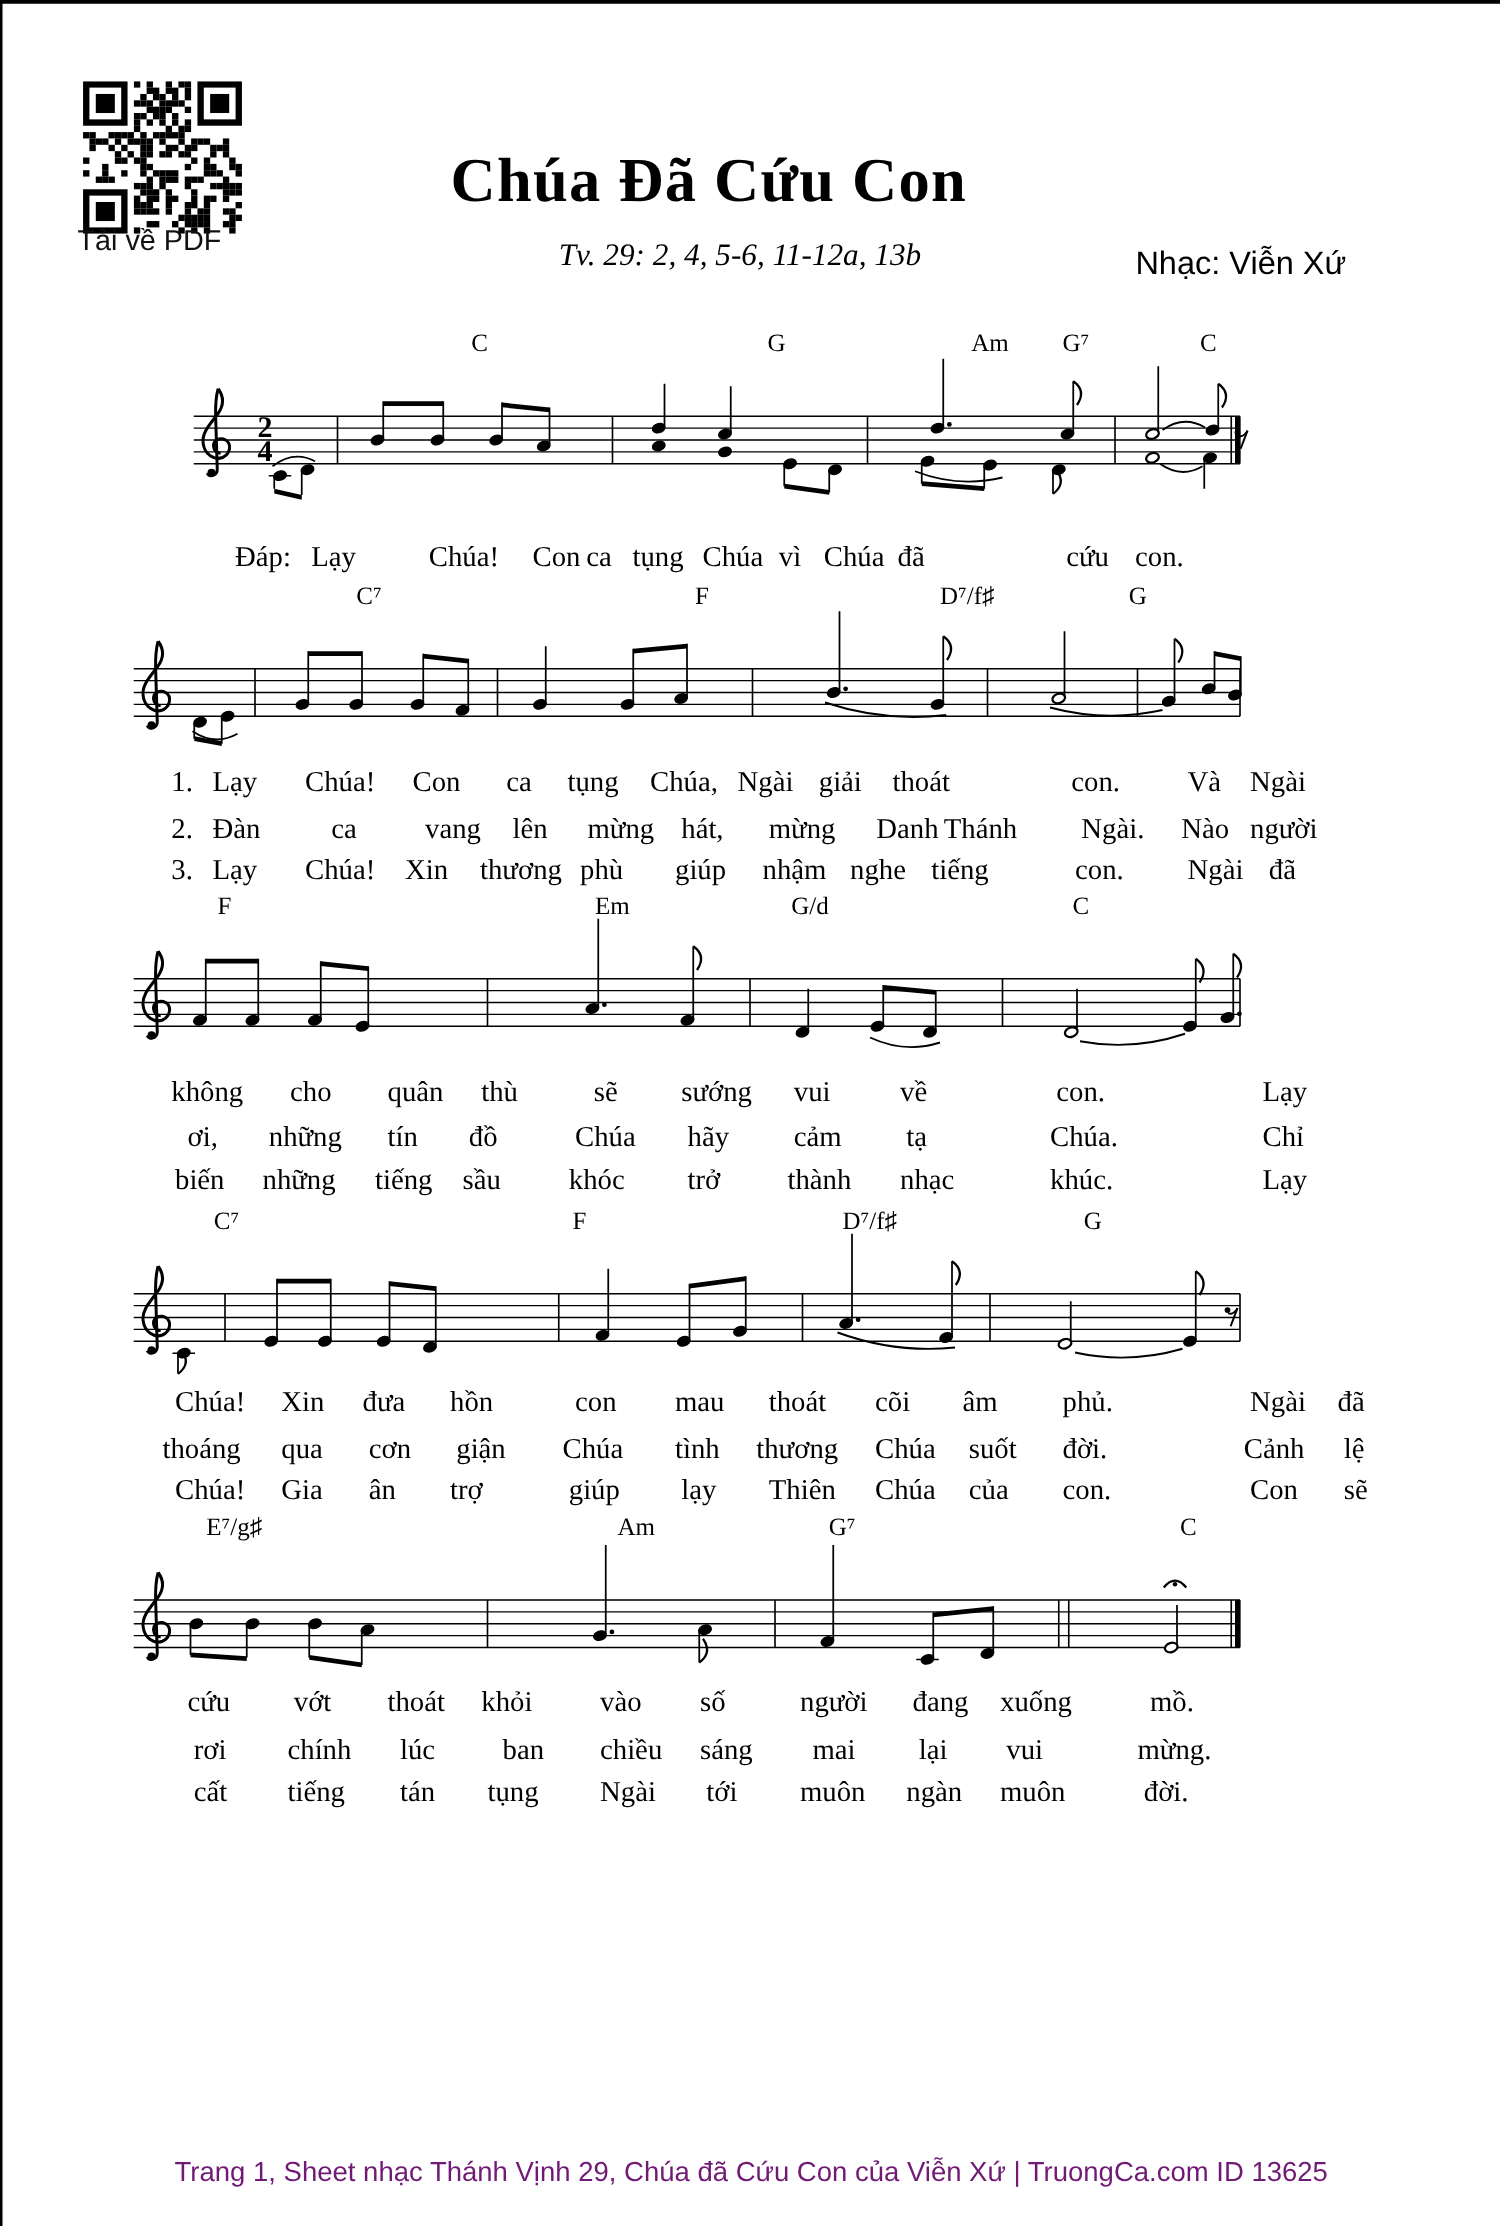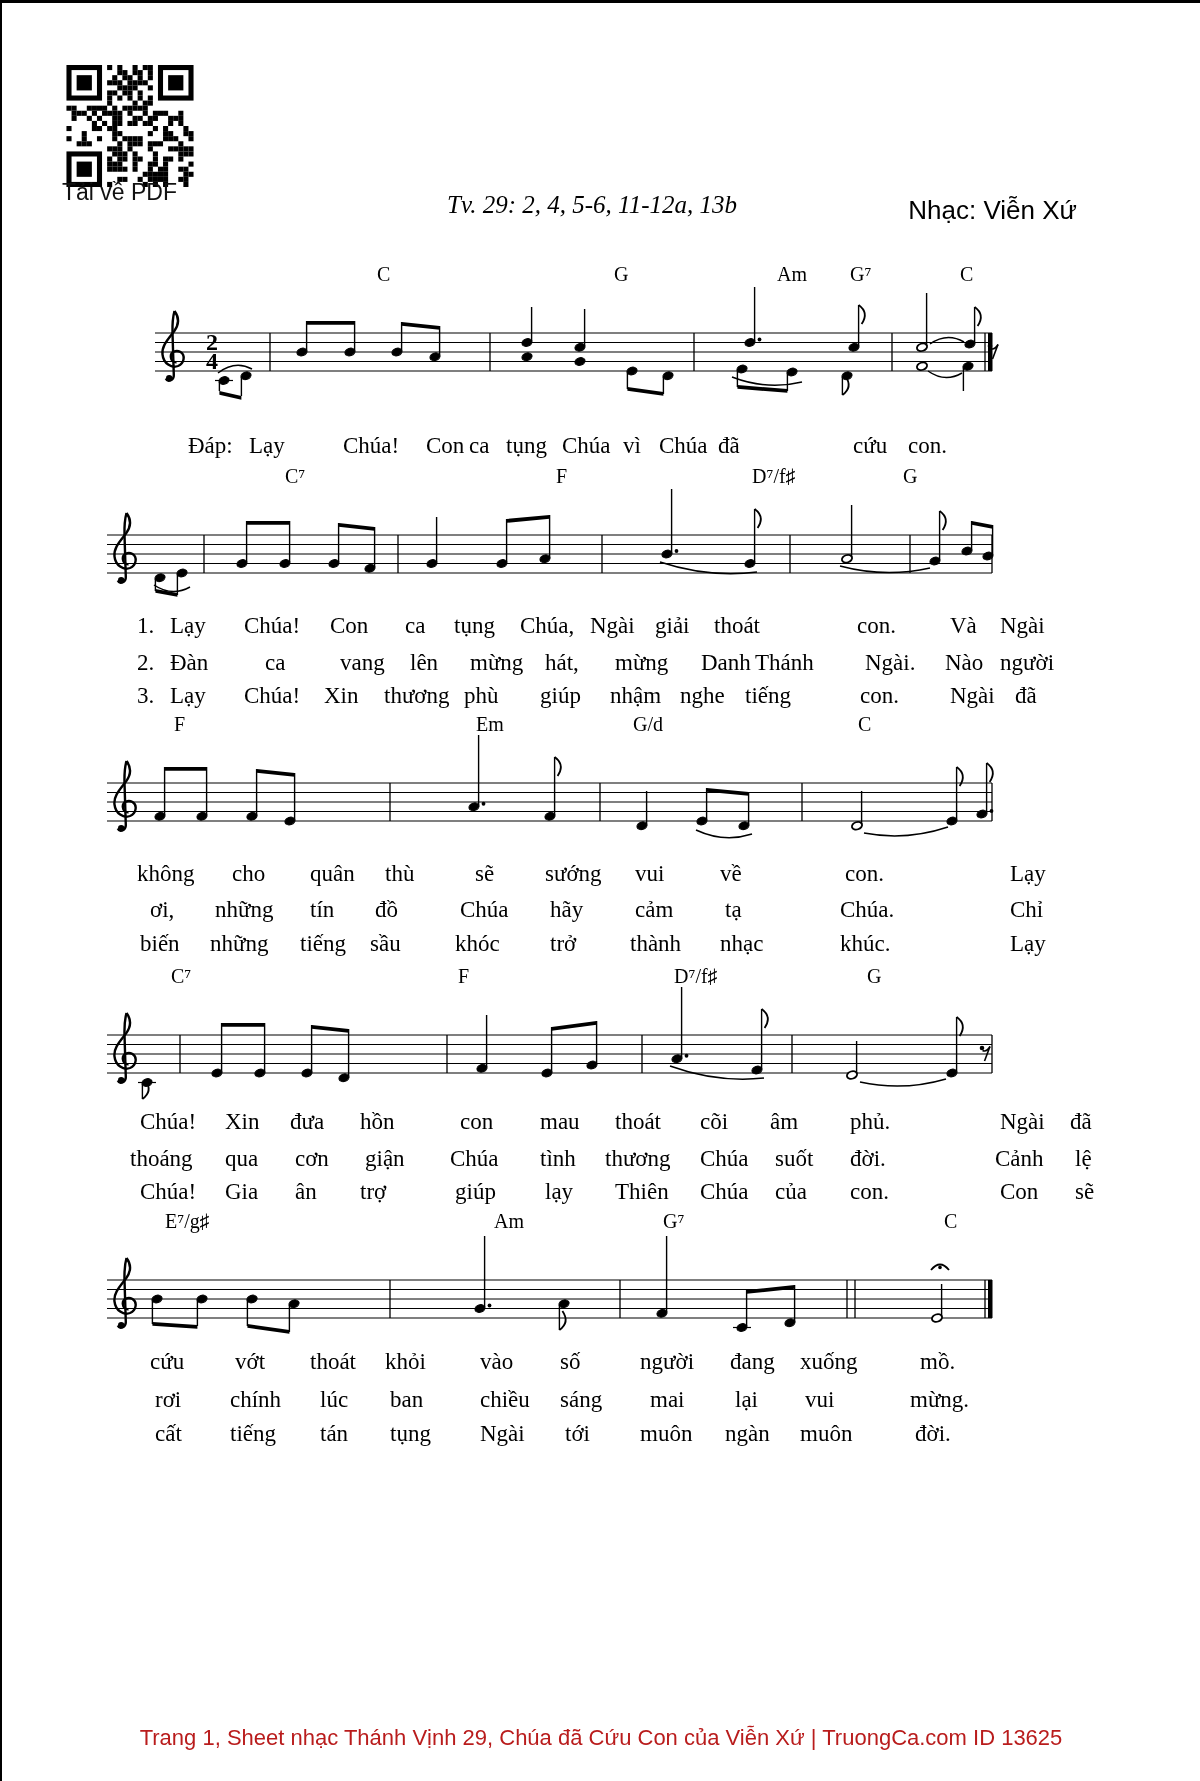--- a/index.html
+++ b/index.html
@@ -15,21 +15,21 @@
             font-style:italic;font-size:25px;}
   .composer{position:absolute;right:123px;top:192px;font-family:"Liberation Sans","DejaVu Sans",sans-serif;
             font-size:26px;}
   .system{position:absolute;left:100px;width:1020px;height:260px;}
   .staff-svg{position:absolute;left:0;top:0;}
   .lyric-line{position:absolute;left:0;width:1020px;height:30px;}
   .lyric-word{position:absolute;top:0;white-space:nowrap;font-size:23px;}
   .chord-text{font-size:20px;font-family:"Liberation Serif","DejaVu Serif",serif;}
   .ts-num{font-size:24px;font-weight:bold;font-family:"Liberation Serif","DejaVu Serif",serif;}
   .footer{position:absolute;left:0;right:0;top:1722px;text-align:center;
-          font-family:"Liberation Sans","DejaVu Sans",sans-serif;font-size:22px;color:#b91c1c;}
+          font-family:"Liberation Sans","DejaVu Sans",sans-serif;font-size:22px;color:#701a75;}
 </style>
 </head>
 <body>
 
 <div class="page">
   <div class="qr-block" id="qr-block"><svg width="128" height="122" viewBox="0 0 25 24">
         <rect x="8" y="0" width="1" height="1" fill="#000"></rect>
         <rect x="10" y="0" width="1" height="1" fill="#000"></rect>
         <rect x="13" y="0" width="1" height="1" fill="#000"></rect>
         <rect x="15" y="0" width="1" height="1" fill="#000"></rect>
@@ -227,20 +227,21 @@
         <rect x="1" y="1" width="5" height="5" fill="#fff"></rect>
         <rect x="2" y="2" width="3" height="3" fill="#000"></rect>
         <rect x="18" y="0" width="7" height="7" fill="#000"></rect>
         <rect x="19" y="1" width="5" height="5" fill="#fff"></rect>
         <rect x="20" y="2" width="3" height="3" fill="#000"></rect>
         <rect x="0" y="17" width="7" height="7" fill="#000"></rect>
         <rect x="1" y="18" width="5" height="5" fill="#fff"></rect>
         <rect x="2" y="19" width="3" height="3" fill="#000"></rect>
       </svg></div>
   <div class="qr-label">Tải về PDF</div>
+  <h1 class="title">Chúa Đã Cứu Con</h1>
   <div class="subtitle">Tv. 29: 2, 4, 5-6, 11-12a, 13b</div>
   <div class="composer">Nhạc: Viễn Xứ</div>
   <div id="systems">
       <div class="system" style="top: 260px;">
         <svg width="900" height="152" class="staff-svg">
           <g transform="translate(0,70)">
             <line x1="53" y1="0" x2="890" y2="0" stroke="#000" stroke-width="1.1"></line>
             <line x1="53" y1="9.5" x2="890" y2="9.5" stroke="#000" stroke-width="1.1"></line>
             <line x1="53" y1="19" x2="890" y2="19" stroke="#000" stroke-width="1.1"></line>
             <line x1="53" y1="28.5" x2="890" y2="28.5" stroke="#000" stroke-width="1.1"></line>
@@ -854,21 +855,21 @@
           <span class="lyric-word" style="left: 458px;">số</span>
           <span class="lyric-word" style="left: 538px;">người</span>
           <span class="lyric-word" style="left: 628px;">đang</span>
           <span class="lyric-word" style="left: 698px;">xuống</span>
           <span class="lyric-word" style="left: 818px;">mồ.</span>
         </div>
         <div class="lyric-line" style="top: 177px;">
           <span class="lyric-word" style="left: 53px;">rơi</span>
           <span class="lyric-word" style="left: 128px;">chính</span>
           <span class="lyric-word" style="left: 218px;">lúc</span>
-          <span class="lyric-word" style="left: 288px;">ban</span>
+          <span class="lyric-word" style="left: 300px;">ban</span>
           <span class="lyric-word" style="left: 378px;">chiều</span>
           <span class="lyric-word" style="left: 458px;">sáng</span>
           <span class="lyric-word" style="left: 548px;">mai</span>
           <span class="lyric-word" style="left: 633px;">lại</span>
           <span class="lyric-word" style="left: 703px;">vui</span>
           <span class="lyric-word" style="left: 808px;">mừng.</span>
         </div>
         <div class="lyric-line" style="top: 211px;">
           <span class="lyric-word" style="left: 53px;">cất</span>
           <span class="lyric-word" style="left: 128px;">tiếng</span>

